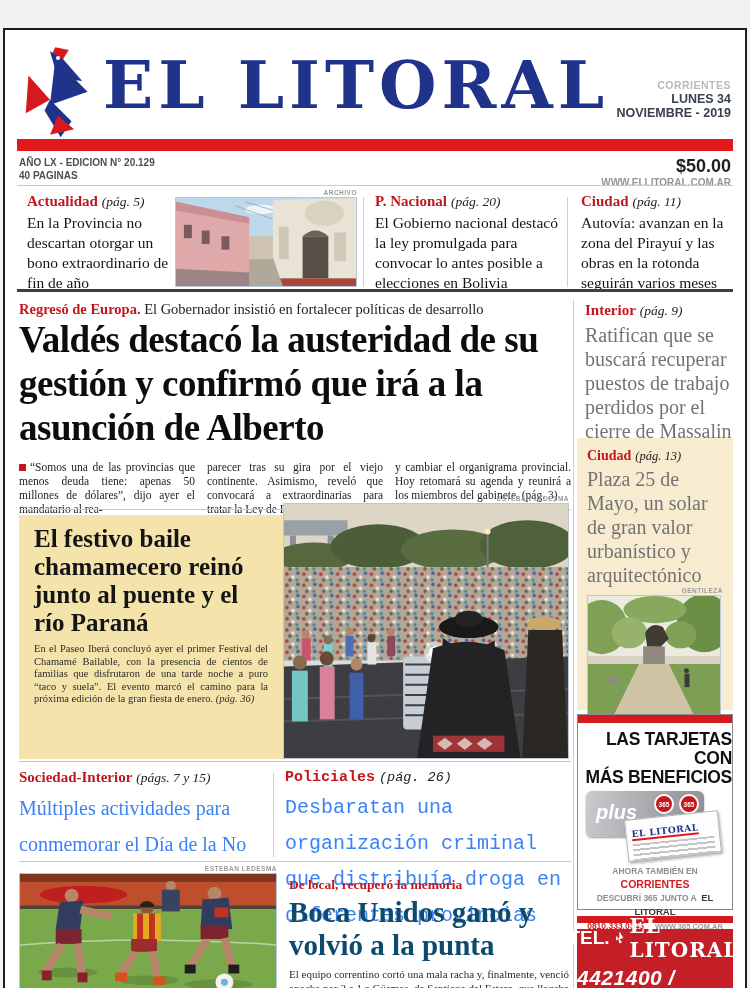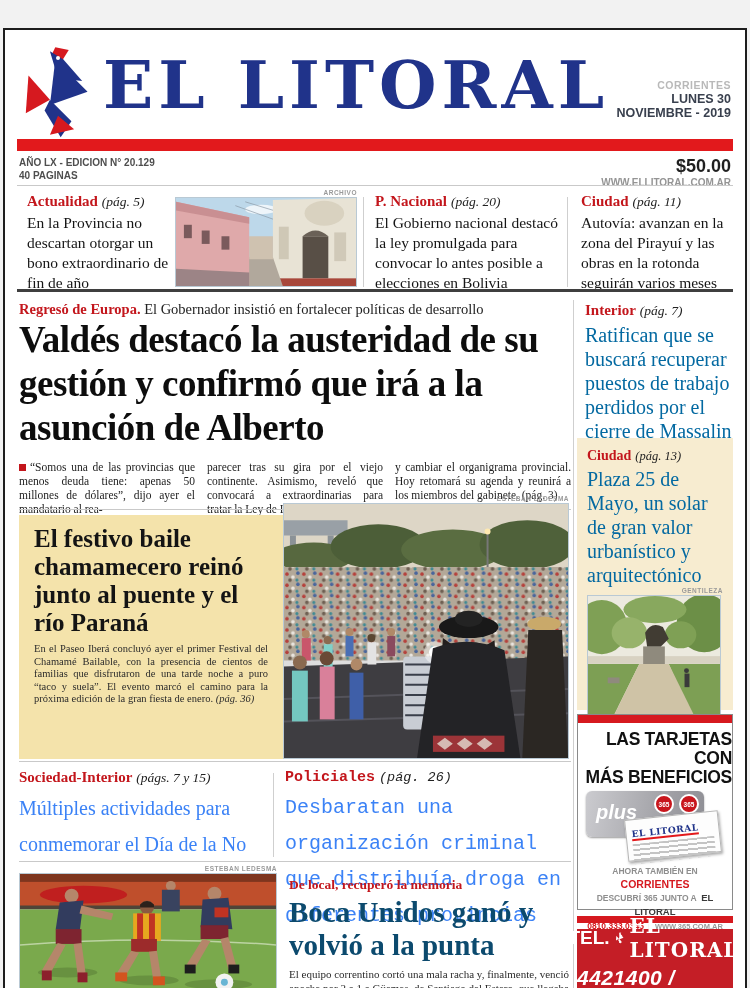--- a/index.html
+++ b/index.html
@@ -33,21 +33,21 @@
   .deck div{width:176px;font-size:11.5px;line-height:14px;color:#222;text-align:justify;}
   .bullet{display:inline-block;width:7px;height:7px;background:#c3161c;margin-right:4px;}
   .credit{font-family:"Liberation Sans",sans-serif;font-size:6.5px;font-weight:bold;color:#9a9a9a;text-align:right;letter-spacing:.5px;}
   .photo{border:1px solid #b9c9d4;overflow:hidden;background:#ddd;}
   .photo svg{display:block;width:100%;height:100%;}
 
   .chamabox{background:#f4e3ab;padding:10px 15px 8px 15px;}
   .chamahead{font-size:25px;line-height:28px;font-weight:bold;color:#141414;}
   .chamabody{margin-top:6px;font-size:10.5px;line-height:12.5px;color:#2b2b2b;text-align:justify;}
   .i{font-style:italic;}
-  .colhead{font-size:20px;line-height:24px;color:#0369a1;}
+  .colhead{font-size:20px;line-height:24px;color:#737373;}
   .creambox{background:#f7ecd0;padding:10px 10px 6px 10px;}
   .rowhead{font-size:20px;line-height:36px;color:#3b82f6;}
 
   
   .sportkick{font-size:13.5px;font-weight:bold;color:#c3161c;}
   .sporthead{font-size:29px;line-height:33px;font-weight:bold;color:#0c4a6e;margin-top:3px;}
   .sportbody{margin-top:6px;font-size:11px;line-height:13.5px;color:#2b2b2b;text-align:justify;}
 
   
   .adbox{border:1px solid #8a8a8a;background:#fff;}
@@ -92,21 +92,21 @@
       <circle cx="30" cy="9" r="1.5" fill="#fff"></circle>
       <polygon fill="#20338a" points="28,10 52,34 24,44"></polygon>
       <polygon fill="#d6191f" points="8,22 24,40 6,50"></polygon>
       <polygon fill="#20338a" points="24,40 40,56 32,68 20,48"></polygon>
       <polygon fill="#d6191f" points="30,52 42,62 24,66"></polygon>
     </svg>
   </div>
   <div class="abs mast-title" style="left:98px;top:22px;">EL LITORAL</div>
   <div class="abs dateblock" style="right:14px;top:48px;width:130px;">
     <div class="d-place">CORRIENTES</div>
-    <div class="d-day">LUNES 30</div>
+    <div class="d-day">LUNES 34</div>
     <div class="d-month">NOVIEMBRE - 2019</div>
   </div>
   <div class="abs redbar" style="left:12px;top:109px;width:716px;height:12px;"></div>
   <div class="abs infoline" style="left:14px;top:126px;">
     <div>AÑO LX - EDICION N° 20.129</div>
     <div>40 PAGINAS</div>
   </div>
   <div class="abs" style="right:14px;top:126px;width:180px;">
     <div class="price">$50.00</div>
     <div class="site">WWW.ELLITORAL.COM.AR</div>
@@ -224,21 +224,21 @@
       <path d="M150,142 Q186,128 222,144 L238,250 L134,250 Z" fill="#232326"></path>
       <rect x="150" y="228" width="72" height="16" fill="#9c3438"></rect>
       <path d="M154,236 l8,-6 8,6 -8,6 Z M174,236 l8,-6 8,6 -8,6 Z M194,236 l8,-6 8,6 -8,6 Z" fill="#e3dcd2" opacity=".8"></path>
       <ellipse cx="262" cy="118" rx="17" ry="7" fill="#c9a96a"></ellipse>
       <path d="M246,124 L280,124 L286,250 L240,250 Z" fill="#2b2723"></path>
     </svg>
   </div>
 
   <div class="abs vhair" style="left:568px;top:270px;height:700px;"></div>
   <div class="abs" style="left:580px;top:272px;width:150px;">
-    <div class="seclabel"><span>Interior</span><span class="pref">(pág. 7)</span></div>
+    <div class="seclabel"><span>Interior</span><span class="pref">(pág. 9)</span></div>
     <div class="colhead" style="margin-top:4px;">Ratifican que se buscará recuperar puestos de trabajo perdidos por el cierre de Massalin</div>
   </div>
   <div class="abs creambox" style="left:572px;top:408px;width:156px;height:272px;">
     <div class="seclabel" style="font-size:14px;"><span>Ciudad</span><span class="pref" style="font-size:12.5px;">(pág. 13)</span></div>
     <div class="colhead" style="margin-top:3px;">Plaza 25 de Mayo, un solar de gran valor urbanístico y arquitectónico</div>
     <div class="credit">GENTILEZA</div>
     <div class="photo" style="width:134px;height:130px;margin-top:1px;">
       <svg viewBox="0 0 134 132" preserveAspectRatio="none">
         <rect width="134" height="132" fill="#eceadf"></rect>
         <ellipse cx="14" cy="32" rx="26" ry="28" fill="#7fa055"></ellipse>

